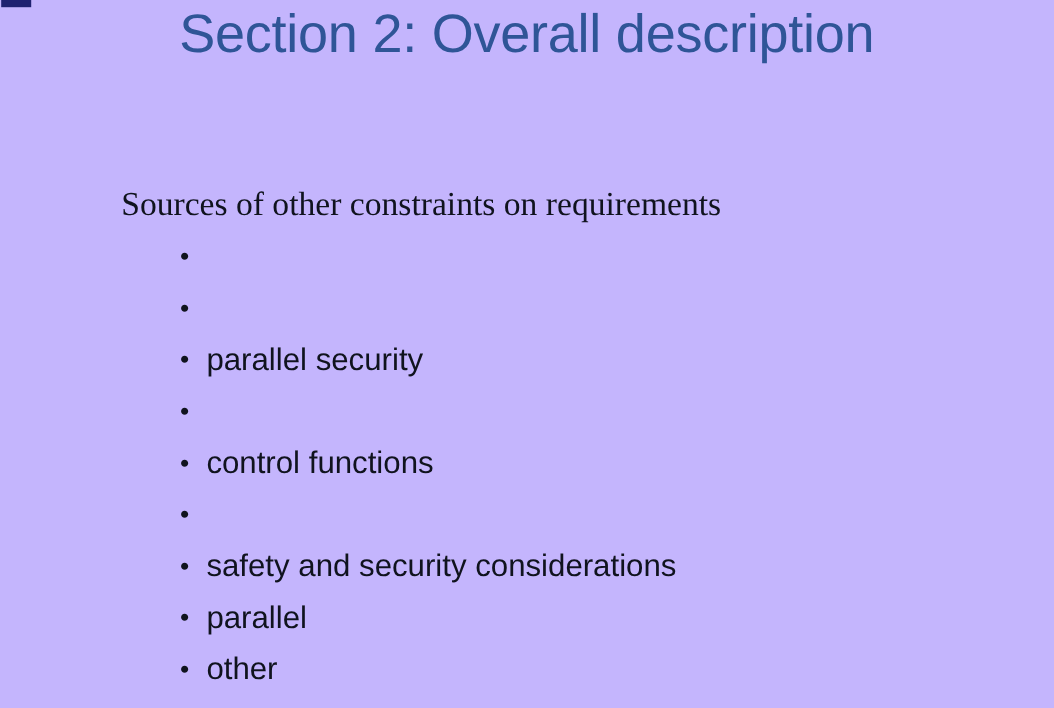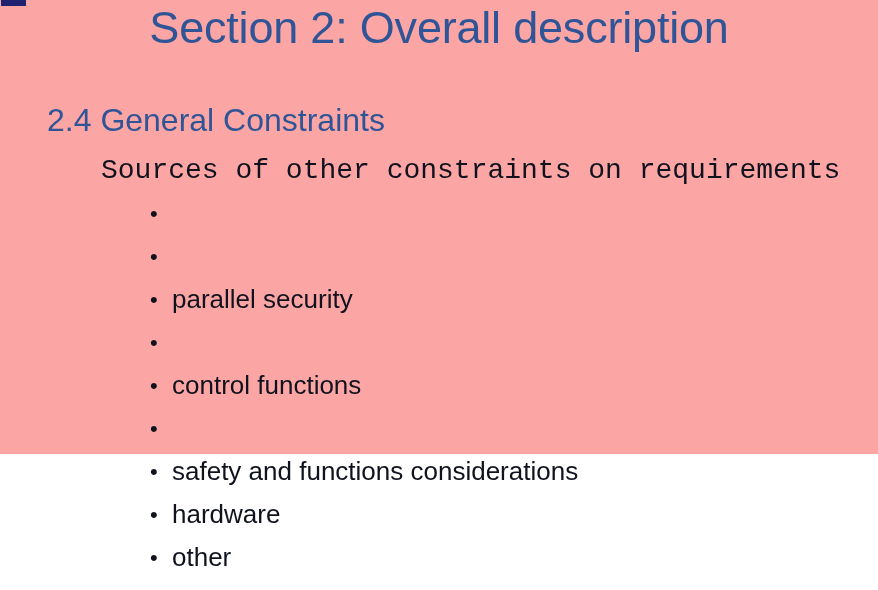--- a/index.html
+++ b/index.html
@@ -9,22 +9,22 @@
   body {
     width: 878px;
     height: 590px;
     background: #ffffff;
     font-family: "Liberation Sans", sans-serif;
     overflow: hidden;
   }
   .slide {
     position: relative;
     width: 878px;
-    height: 454px;
-    background: #fca5a5;
+    height: 590px;
+    background: #c4b5fd;
   }
   .corner-mark {
     position: absolute;
     left: 1px;
     top: 0px;
     width: 25px;
     height: 6px;
     background: #1F2270;
   }
   .slide-title {
@@ -50,21 +50,21 @@
     font-size: 32px;
     font-weight: normal;
     line-height: 40px;
     white-space: nowrap;
   }
   .body-line {
     position: absolute;
     left: 101px;
     top: 153px;
     color: #10131E;
-    font-family: Liberation Mono, monospace;
+    font-family: Liberation Serif, serif;
     font-size: 28px;
     font-weight: normal;
     line-height: 36px;
     white-space: nowrap;
   }
   .bullet-list {
     position: absolute;
     left: 150px;
     top: 197px;
     margin: 0;
@@ -96,21 +96,20 @@
 </style>
 </head>
 <body>
 
 <div class="slide">
 
   <div class="corner-mark"></div>
 
   <div class="slide-title">Section 2: Overall description</div>
 
-  <div class="sub-heading">2.4 General Constraints</div>
 
   <div class="body-line">Sources of other constraints on requirements</div>
 
   <ul class="bullet-list">
     <li class="bullet-item">
       <span class="bullet-dot">•</span>
     </li>
     <li class="bullet-item">
       <span class="bullet-dot">•</span>
     </li>
@@ -123,25 +122,25 @@
     </li>
     <li class="bullet-item">
       <span class="bullet-dot">•</span>
       <span class="bullet-text">control functions</span>
     </li>
     <li class="bullet-item">
       <span class="bullet-dot">•</span>
     </li>
     <li class="bullet-item">
       <span class="bullet-dot">•</span>
-      <span class="bullet-text">safety and functions considerations</span>
+      <span class="bullet-text">safety and security considerations</span>
     </li>
     <li class="bullet-item">
       <span class="bullet-dot">•</span>
-      <span class="bullet-text">hardware</span>
+      <span class="bullet-text">parallel</span>
     </li>
     <li class="bullet-item">
       <span class="bullet-dot">•</span>
       <span class="bullet-text">other</span>
     </li>
   </ul>
 
 </div>
 
 </body></html>

